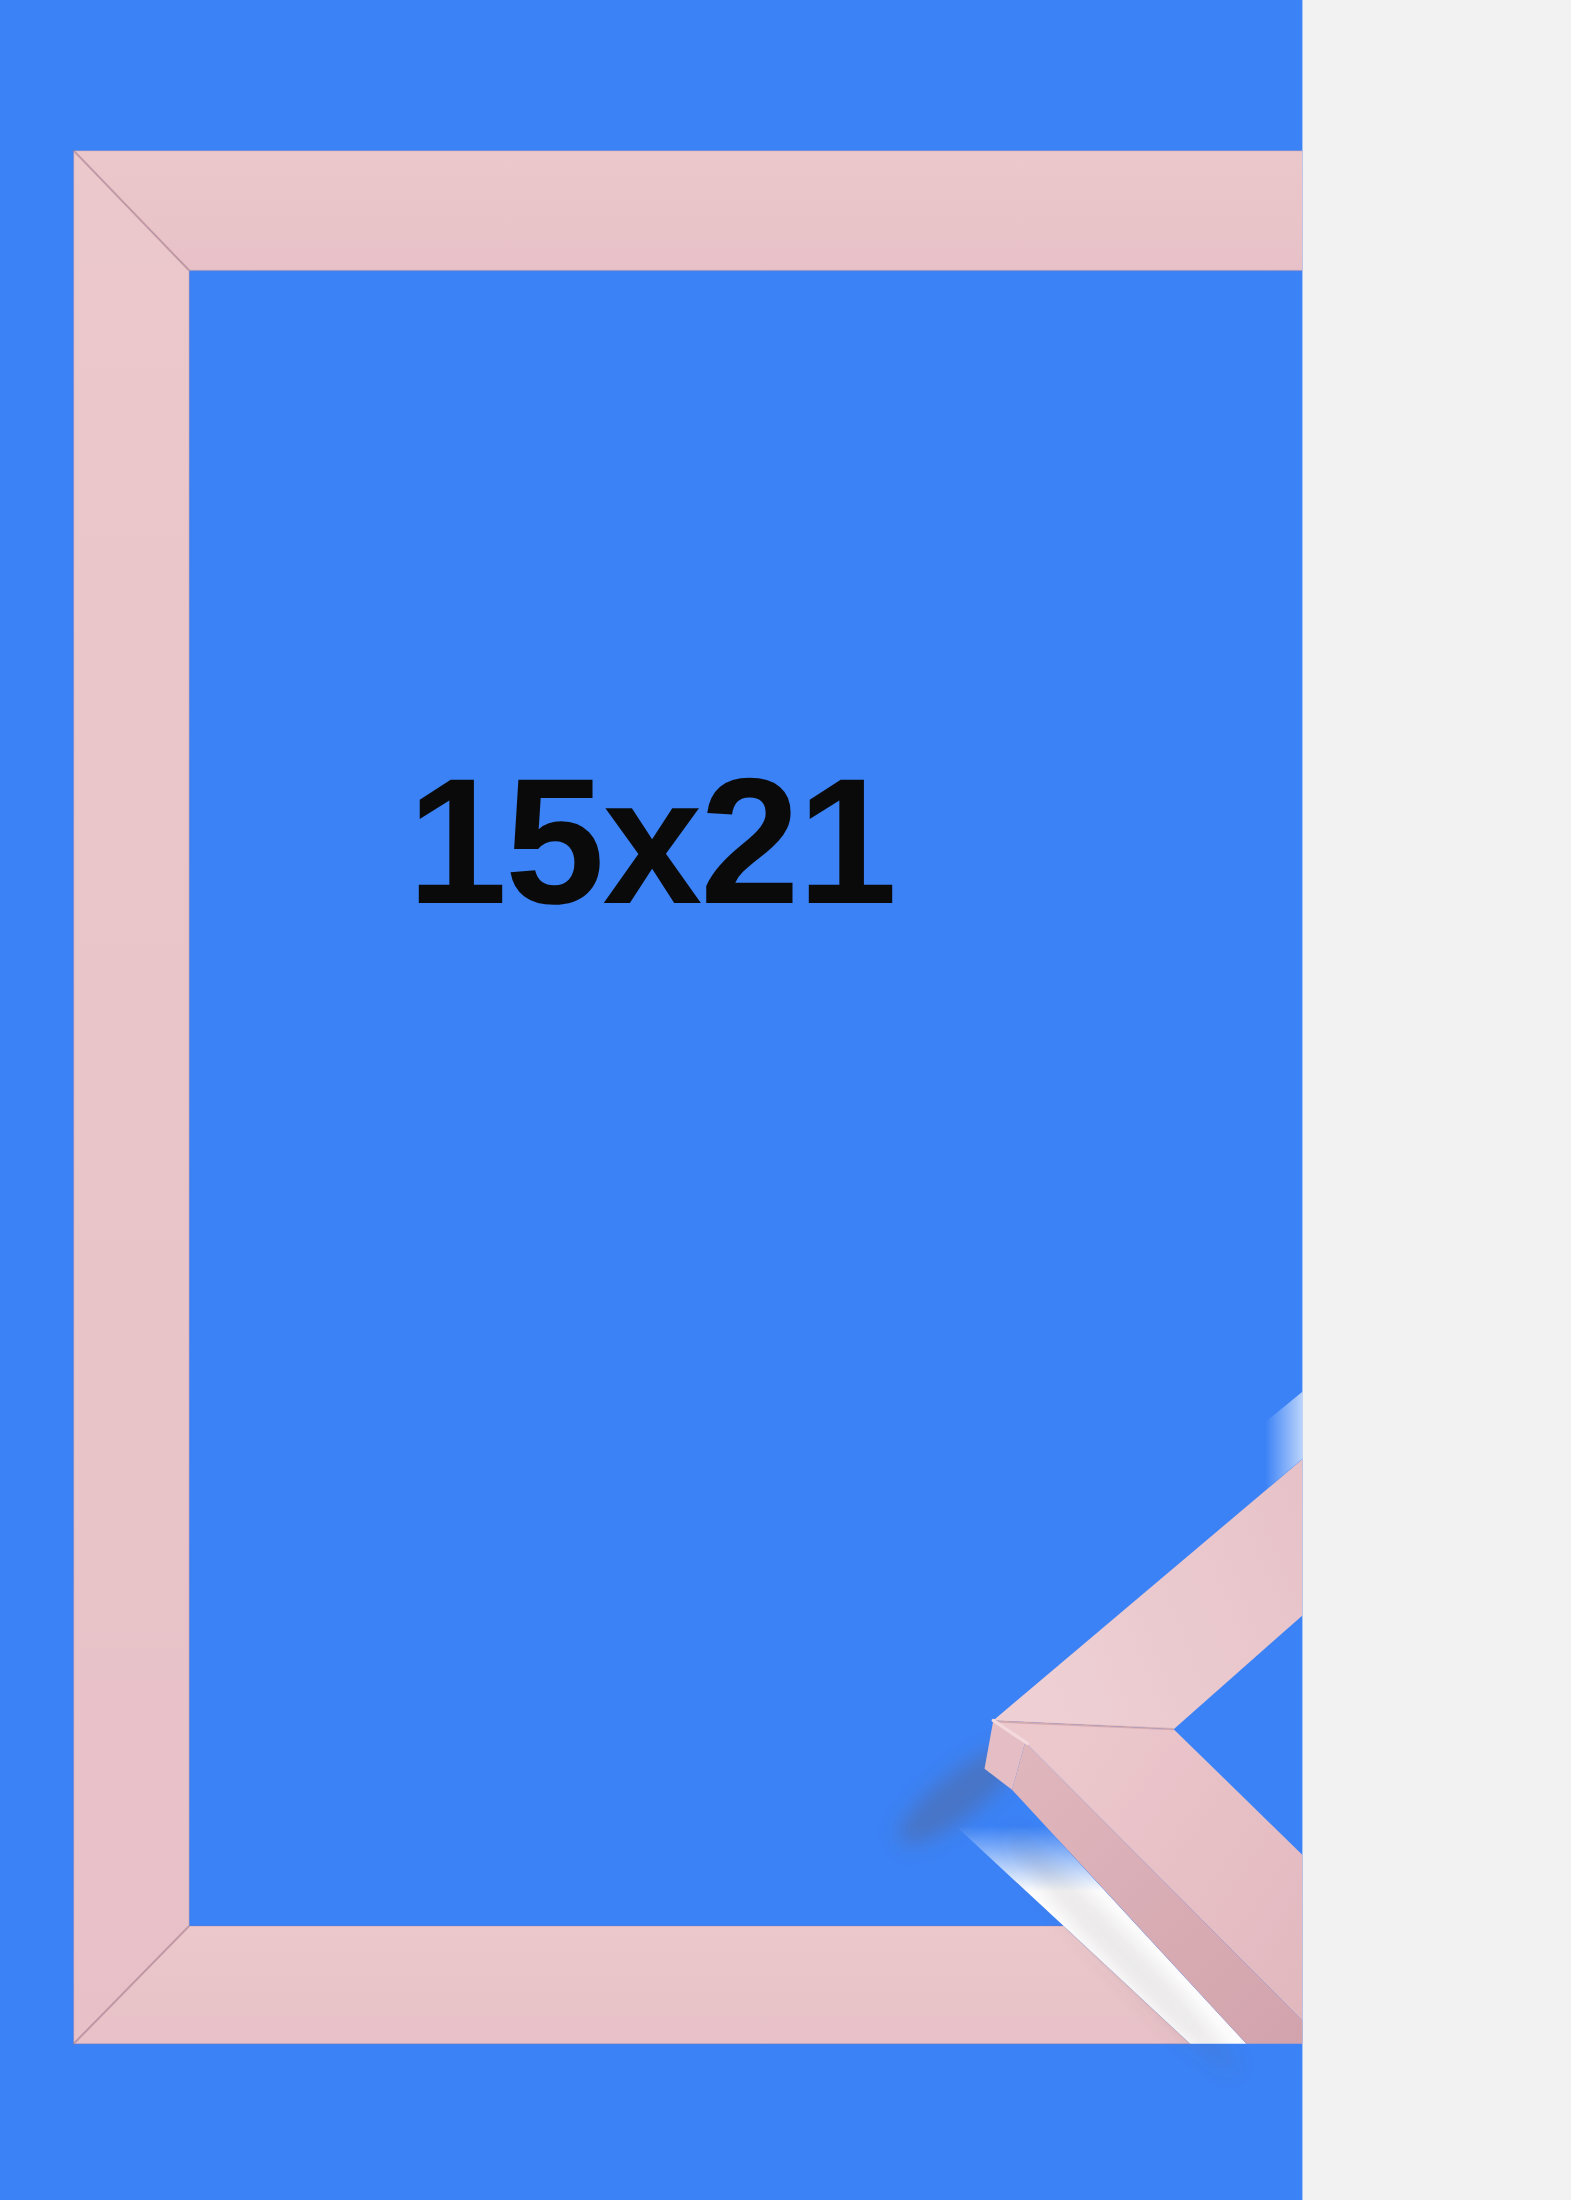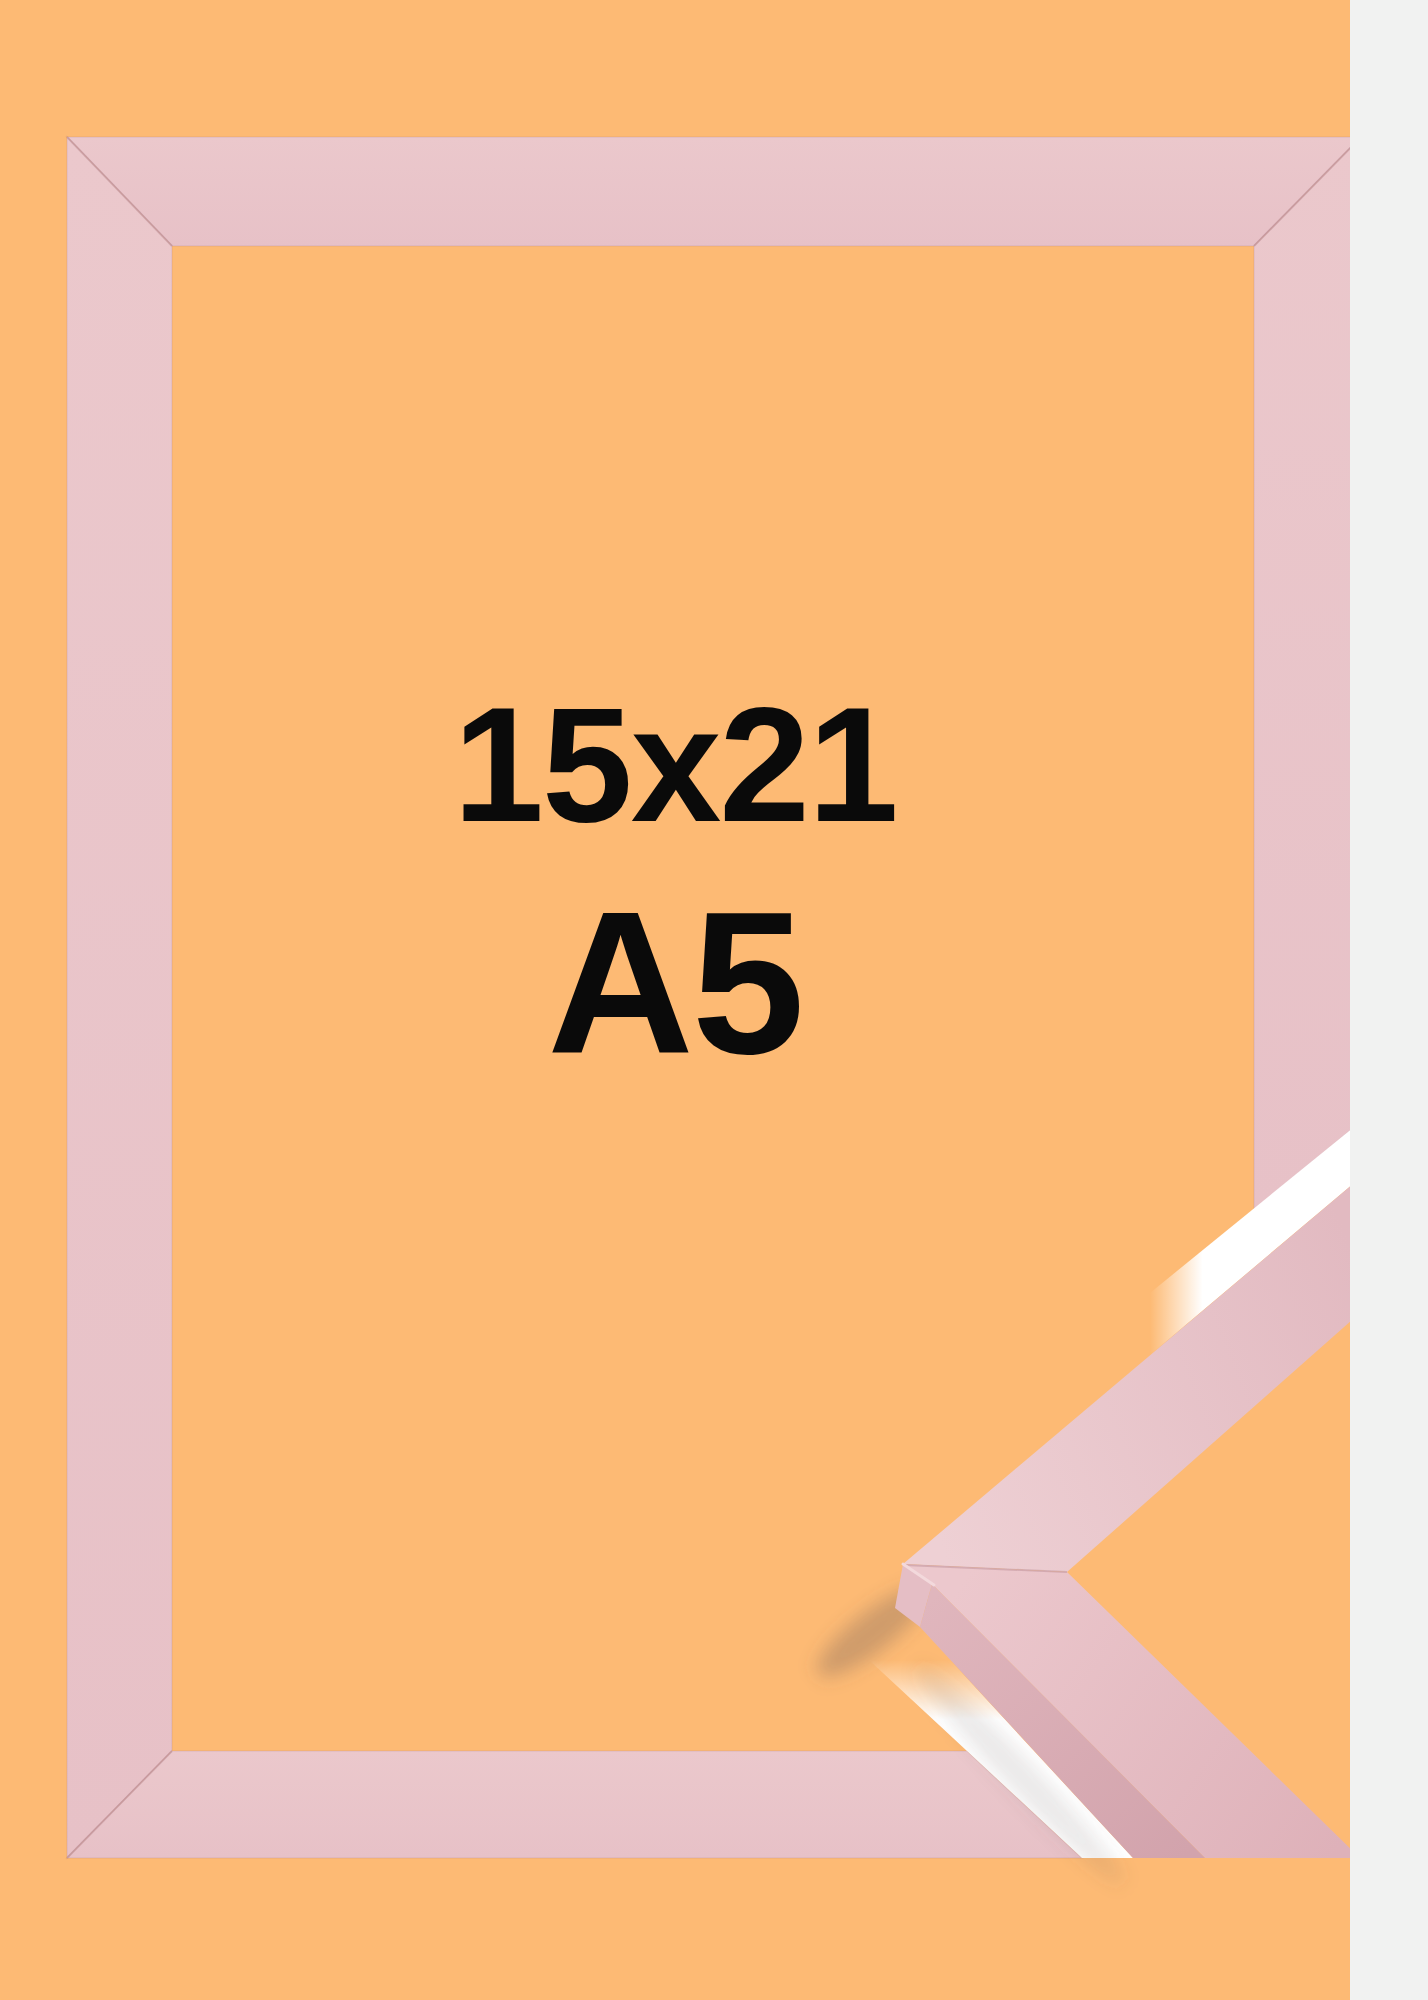--- a/index.html
+++ b/index.html
@@ -1,20 +1,20 @@
 <!DOCTYPE html>
 <html><head>
 <meta charset="utf-8">
 <style>
   html,body{margin:0;padding:0;}
   body{background:#f1f2f1;font-family:"Liberation Sans",sans-serif;}
   .stage{
     position:relative;
-    width:1350px;height:2000px;
-    background:#fdba74;
+    width:1184px;height:2000px;
+    background:#3b82f6;
     overflow:hidden;
   }
   .art{position:absolute;left:0;top:0;width:1428px;height:2000px;display:block;}
   .label{
     position:absolute;left:0;width:100%;
     text-align:center;line-height:1;
     font-weight:700;color:#0a0a0a;
     letter-spacing:-2px;
     font-family:"Liberation Sans", sans-serif;
     user-select:none;
@@ -81,15 +81,14 @@
 
     <polygon fill="url(#gradUpperArm)" points="903,1564 1360,1178 1360,1313 1067,1572"></polygon>
     <polygon fill="url(#gradLowerArm)" points="932,1584 903,1564 1067,1572 1360,1858 1205,1858"></polygon>
     <polygon fill="url(#gradSideFace)" points="932,1584 1205,1858 1133,1858 920,1627"></polygon>
     <polygon points="903,1564 932,1584 920,1627 895,1608" fill="#e5bec5"></polygon>
     <line x1="905" y1="1565" x2="1067" y2="1572" fill="none" stroke-width="2" stroke="rgba(160,105,115,0.30)"></line>
     <line x1="903" y1="1564" x2="934" y2="1585" fill="none" stroke-width="3" stroke-linecap="round" stroke="#f3d9dc"></line>
   </svg>
 
   <div class="label size-label">15x21</div>
-  <div class="label format-label">A5</div>
 
 </div>
 
 </body></html>

